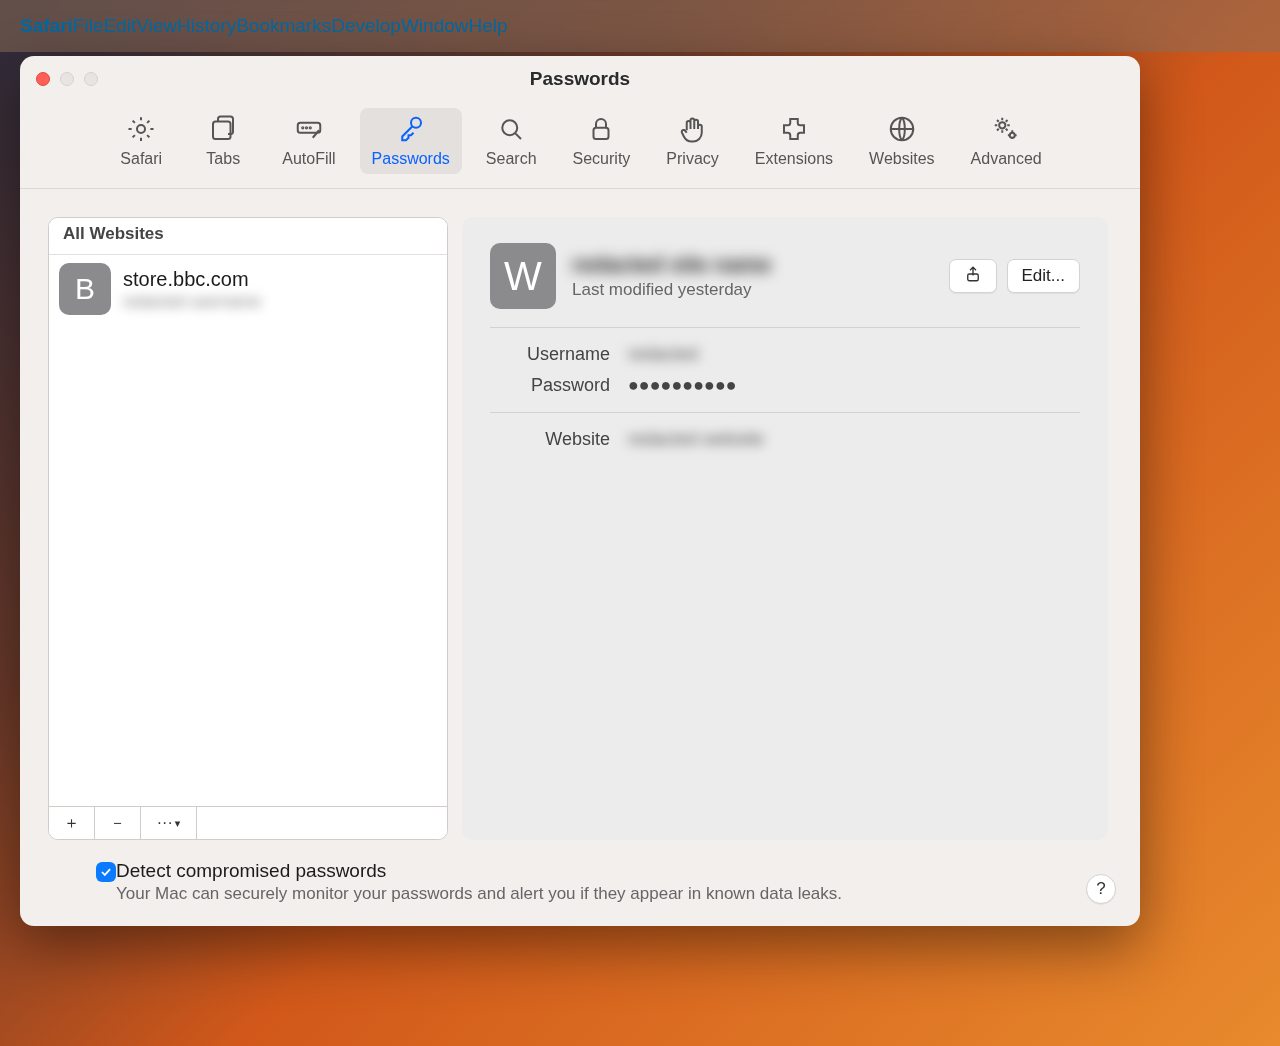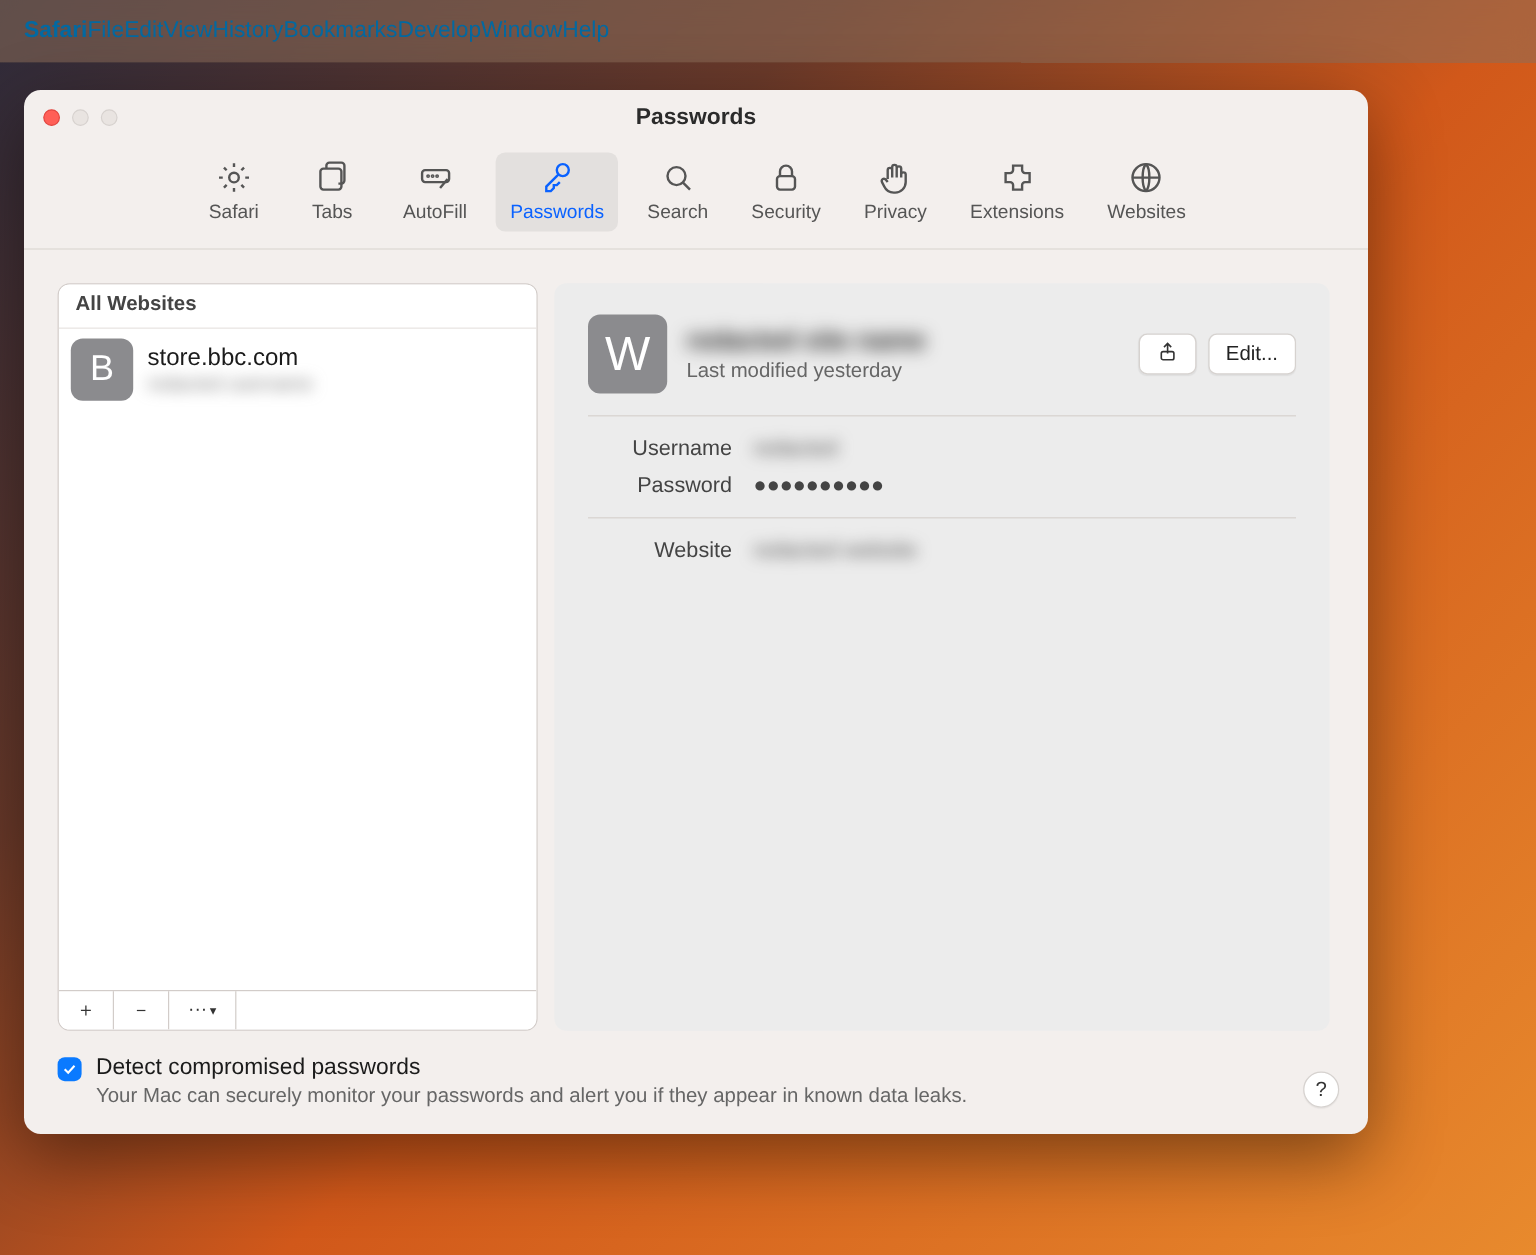--- a/index.html
+++ b/index.html
@@ -19,21 +19,21 @@
     color: #0369a1;
     font-size: 19px;
   }
   .menubar .apple { font-size: 22px; }
   .menubar .app-name { font-weight: 700; }
   .menubar .menu-item { cursor: default; }
 
   
   .window {
     position: absolute;
-    left: 20px; top: 75px;
+    left: 20px; top: 56px;
     width: 1120px; height: 870px;
     background: #f3efed;
     border-radius: 14px;
     box-shadow: 0 20px 60px rgba(0,0,0,0.45);
     display: flex;
     flex-direction: column;
     overflow: hidden;
   }
 
   .titlebar {
@@ -176,22 +176,23 @@
   .divider { height:1px; background:#d6d1ce; margin: 16px 0; }
 
   .kv { display:grid; grid-template-columns: 120px 1fr; gap: 10px 18px; font-size:18px; }
   .kv .k { text-align:right; color:#444; }
   .kv .v { color:#444; }
   .kv .blurred { filter: blur(6px); color:#555; }
 
   
   .footer {
     padding: 8px 28px 22px 28px;
-    display:flex; align-items:flex-start; gap:12px;
+    display:flex; align-items:flex-start; gap:0;
     position: relative;
+    margin-left: 48px;
   }
   .chk {
     width:20px; height:20px; border-radius:6px; background:#0a7aff;
     display:flex; align-items:center; justify-content:center; color:#fff;
     margin-top:2px;
   }
   .chk svg { width:14px; height:14px; stroke:#fff; fill:none; stroke-width:3; }
   .footer-texts { display:flex; flex-direction:column; }
   .footer-title { font-size:19px; color:#1b1b1b; }
   .footer-sub { font-size:17px; color:#666; margin-top:2px; }
@@ -306,20 +307,31 @@
       <span>Extensions</span>
     </div>
     <div class="toolbar-item">
       <span class="ticon">
         <svg viewBox="0 0 24 24">
             <circle cx="12" cy="12" r="9"></circle>
             <path d="M3 12h18M12 3c3 3 3 15 0 18M12 3c-3 3-3 15 0 18"></path>
           </svg>
       </span>
       <span>Websites</span>
+    </div>
+    <div class="toolbar-item">
+      <span class="ticon">
+        <svg viewBox="0 0 24 24">
+            <circle cx="9" cy="9" r="2.5"></circle>
+            <path d="M9 3v2M9 13v2M3 9h2M13 9h2M4.8 4.8l1.4 1.4M11.8 11.8l1.4 1.4M13.2 4.8l-1.4 1.4M6.2 11.8l-1.4 1.4"></path>
+            <circle cx="17" cy="17" r="2"></circle>
+            <path d="M17 13v1.5M17 18.5V20M13.5 17H15M19 17h1.5"></path>
+          </svg>
+      </span>
+      <span>Advanced</span>
     </div>
   </div>
 
   <div class="content">
 
     <div class="side">
       <div class="section-header">All Websites</div>
       <div class="list">
         <div class="row">
           <div class="favicon">B</div>

